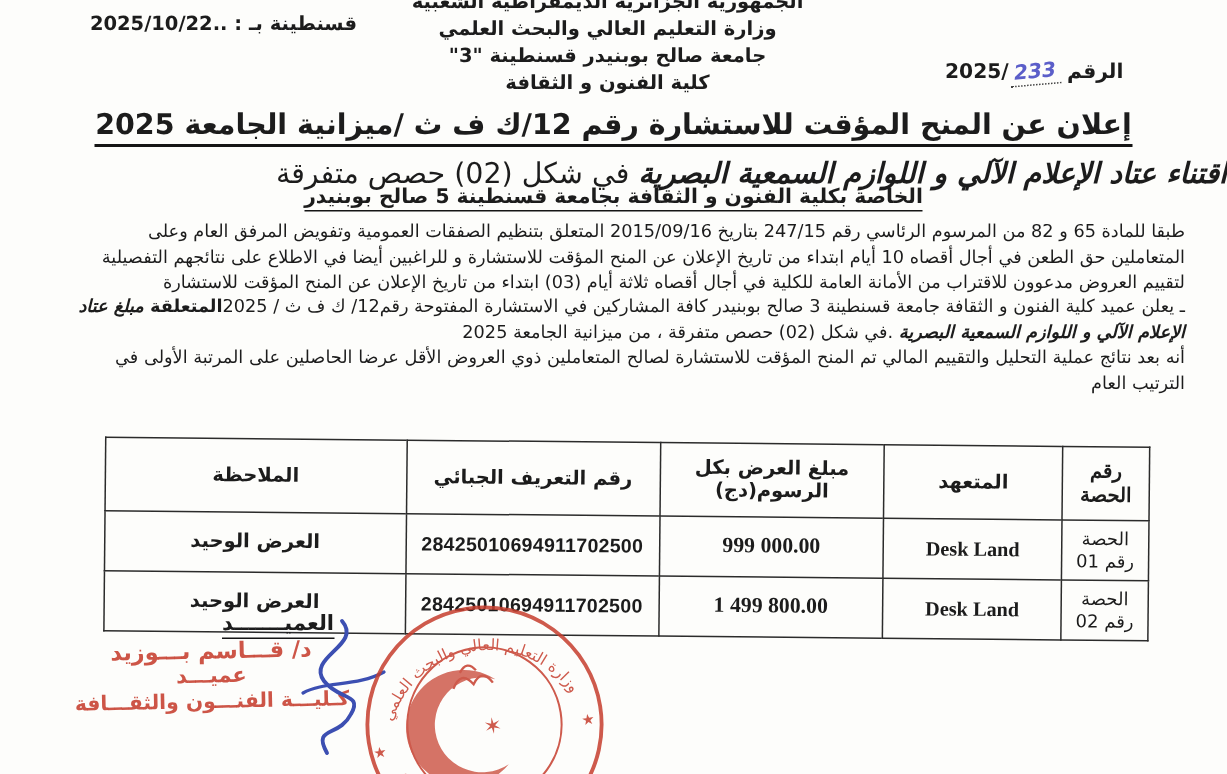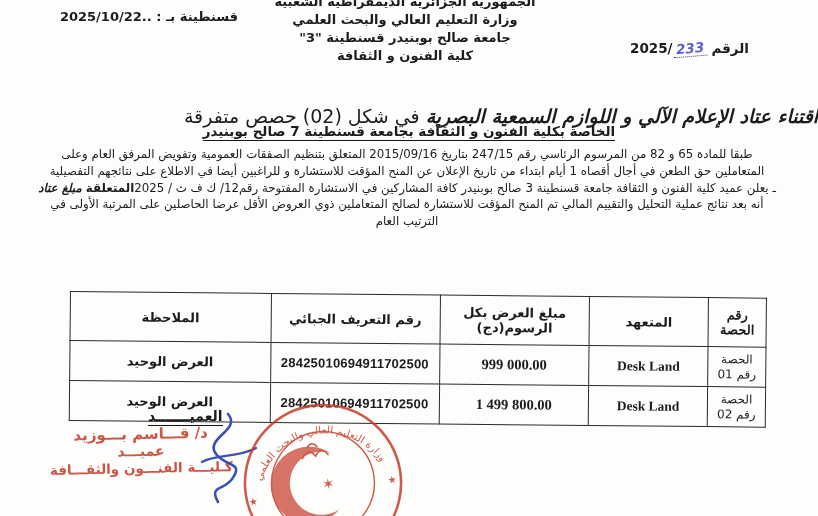--- a/index.html
+++ b/index.html
@@ -17,21 +17,21 @@
   .hand-num{color:#5b5ec9;font-style:italic;display:inline-block;transform:rotate(-5deg);
     border-bottom:1px dotted #444;padding:0 3px;font-family:"DejaVu Sans",sans-serif;}
   
   .title{top:72px;left:0;width:100%;text-align:center;direction:rtl;font-size:19px;font-weight:bold;}
   .title .u{border-bottom:2px solid #151515;padding-bottom:2px;}
   .sub1{top:105px;left:0;width:100%;text-align:right;direction:rtl;font-size:19px;}
   .sub2{top:123px;left:0;width:100%;text-align:center;direction:rtl;font-size:13.5px;font-weight:bold;}
   .sub2 .u{border-bottom:1.6px solid #151515;padding-bottom:1px;}
   
   .bodytext{top:146px;right:28px;left:24px;direction:rtl;text-align:right;font-size:11.8px;line-height:16.8px;}
-  .bodytext .line{white-space:nowrap;text-align:center;}
+  .bodytext .line{white-space:nowrap;}
   
   table.lots{border-collapse:collapse;direction:rtl;top:291px;left:70px;width:697px;
     transform:rotate(0.55deg);transform-origin:0 0;}
   table.lots td,table.lots th{border:1.4px solid #2b2b2b;padding:1px 3px;}
   table.lots th{font-size:13px;font-weight:bold;text-align:center;vertical-align:middle;height:46px;}
   th.lot-h{font-size:11px;font-weight:normal;font-family:"DejaVu Serif",serif;}
   th.note-h{vertical-align:top;padding-top:3px;}
   table.lots td{height:37px;text-align:center;vertical-align:middle;}
   td.lot{font-weight:normal;font-size:12px;line-height:15px;padding:0 1px;}
   td.vendor{font-family:"Liberation Serif",serif;font-weight:bold;font-size:13.5px;}
@@ -59,31 +59,36 @@
   <div class="abs hdr">
     <div class="l1">الجمهورية الجزائرية الديمقراطية الشعبية</div>
     <div>وزارة التعليم العالي والبحث العلمي</div>
     <div>جامعة صالح بوبنيدر  قسنطينة "3"</div>
     <div>كلية الفنون و الثقافة</div>
   </div>
 
   <div class="abs ref-line"><span>الرقم</span>
     <span class="hand-num">233</span><span>/2025</span></div>
 
+  <div class="abs title">
+    <span class="u">إعلان عن المنح المؤقت للاستشارة رقم 12/ك ف ث /ميزانية الجامعة 2025</span>
+  </div>
   <div class="abs sub1">
     <b><i>اقتناء عتاد الإعلام الآلي و اللوازم السمعية البصرية</i></b><span> في شكل (02) حصص متفرقة</span>
   </div>
   <div class="abs sub2">
-    <span class="u">الخاصة بكلية الفنون و الثقافة بجامعة قسنطينة 7 صالح بوبنيدر</span>
+    <span class="u">الخاصة بكلية الفنون و الثقافة بجامعة قسنطينة 5 صالح بوبنيدر</span>
   </div>
 
   <div class="abs bodytext">
     <div class="line">طبقا للمادة 65 و 82 من المرسوم الرئاسي رقم 247/15 بتاريخ 2015/09/16 المتعلق بتنظيم الصفقات العمومية وتفويض المرفق العام وعلى</div>
-    <div class="line">المتعاملين حق الطعن في أجال أقصاه 1 أيام ابتداء من تاريخ الإعلان عن المنح المؤقت للاستشارة و للراغبين أيضا في الاطلاع على نتائجهم التفصيلية</div>
+    <div class="line">المتعاملين حق الطعن في أجال أقصاه 10 أيام ابتداء من تاريخ الإعلان عن المنح المؤقت للاستشارة و للراغبين أيضا في الاطلاع على نتائجهم التفصيلية</div>
+    <div class="line">لتقييم العروض مدعوون للاقتراب من الأمانة العامة للكلية في أجال أقصاه ثلاثة أيام (03) ابتداء من تاريخ الإعلان عن المنح المؤقت للاستشارة</div>
     <div class="line"><span>ـ يعلن عميد كلية الفنون و الثقافة جامعة قسنطينة 3 صالح بوبنيدر كافة المشاركين في الاستشارة المفتوحة رقم12/ ك ف ث / 2025</span><b>المتعلقة</b><b><i> مبلغ عتاد</i></b></div>
+    <div class="line"><b><i>الإعلام الآلي و اللوازم السمعية البصرية</i></b><span> .في شكل (02) حصص متفرقة ، من ميزانية الجامعة 2025</span></div>
     <div class="line">أنه بعد نتائج عملية التحليل والتقييم المالي تم المنح المؤقت للاستشارة لصالح المتعاملين ذوي العروض الأقل عرضا الحاصلين على المرتبة الأولى في</div>
     <div class="line">الترتيب العام</div>
   </div>
 
   <table class="lots abs">
     <colgroup>
       <col style="width:58px">
         <col style="width:119px">
         <col style="width:150px">
       <col style="width:169px">

